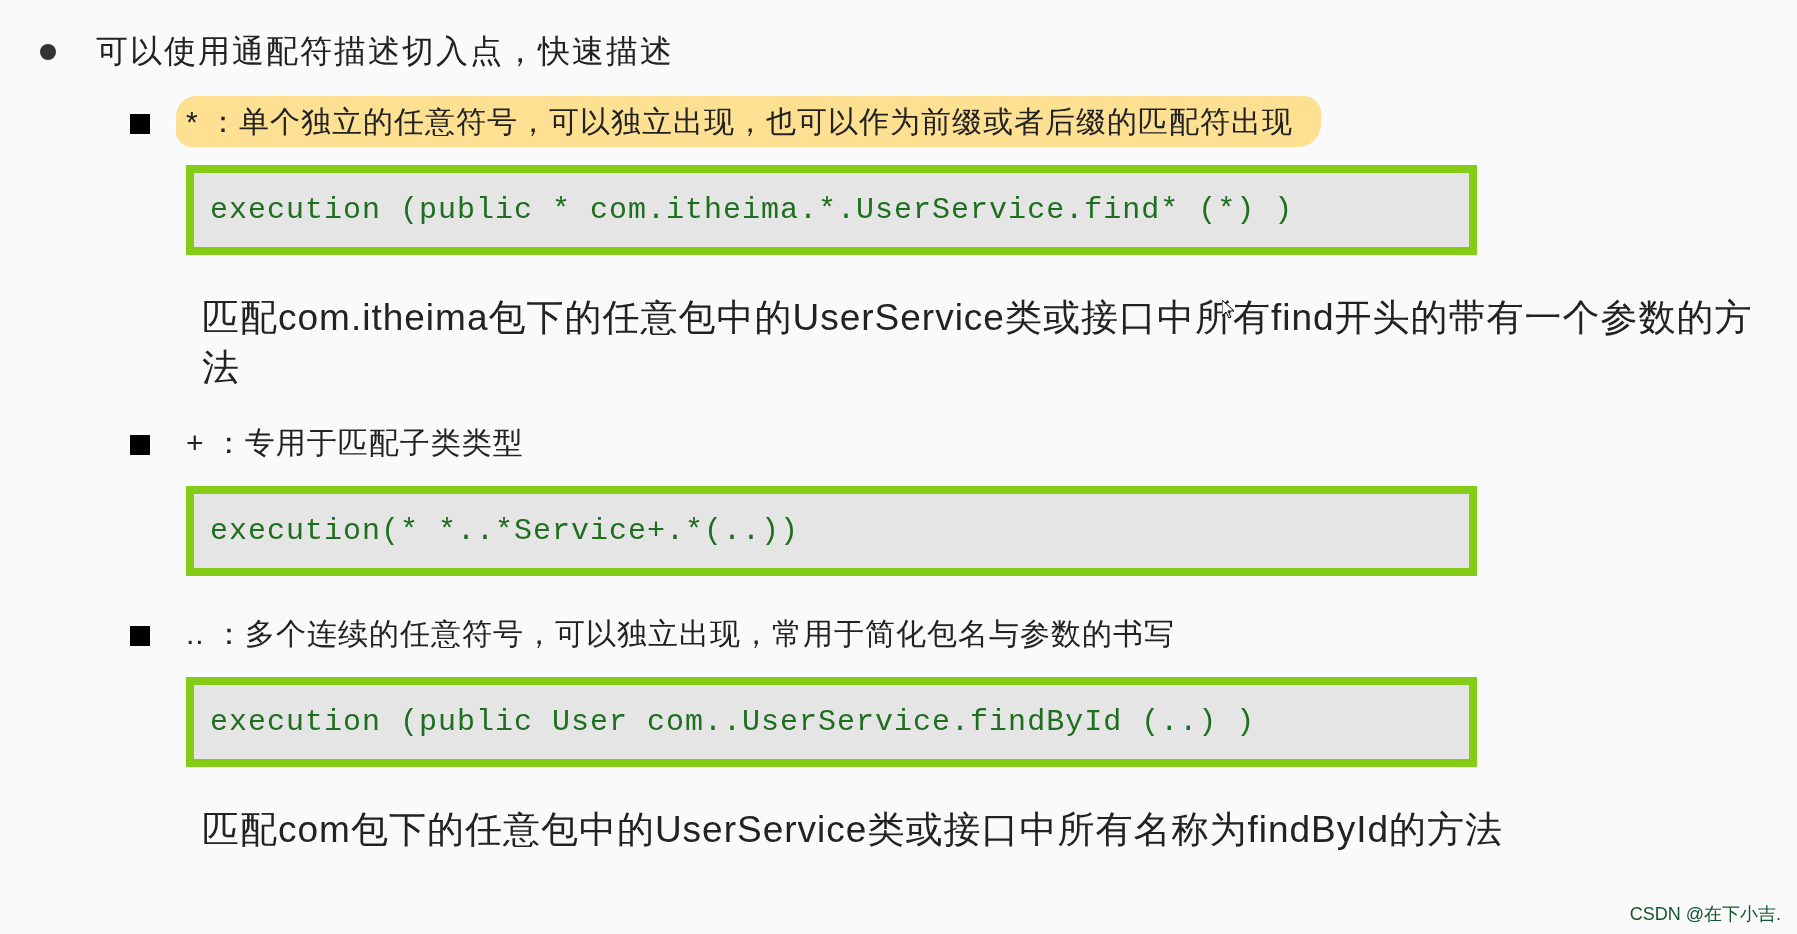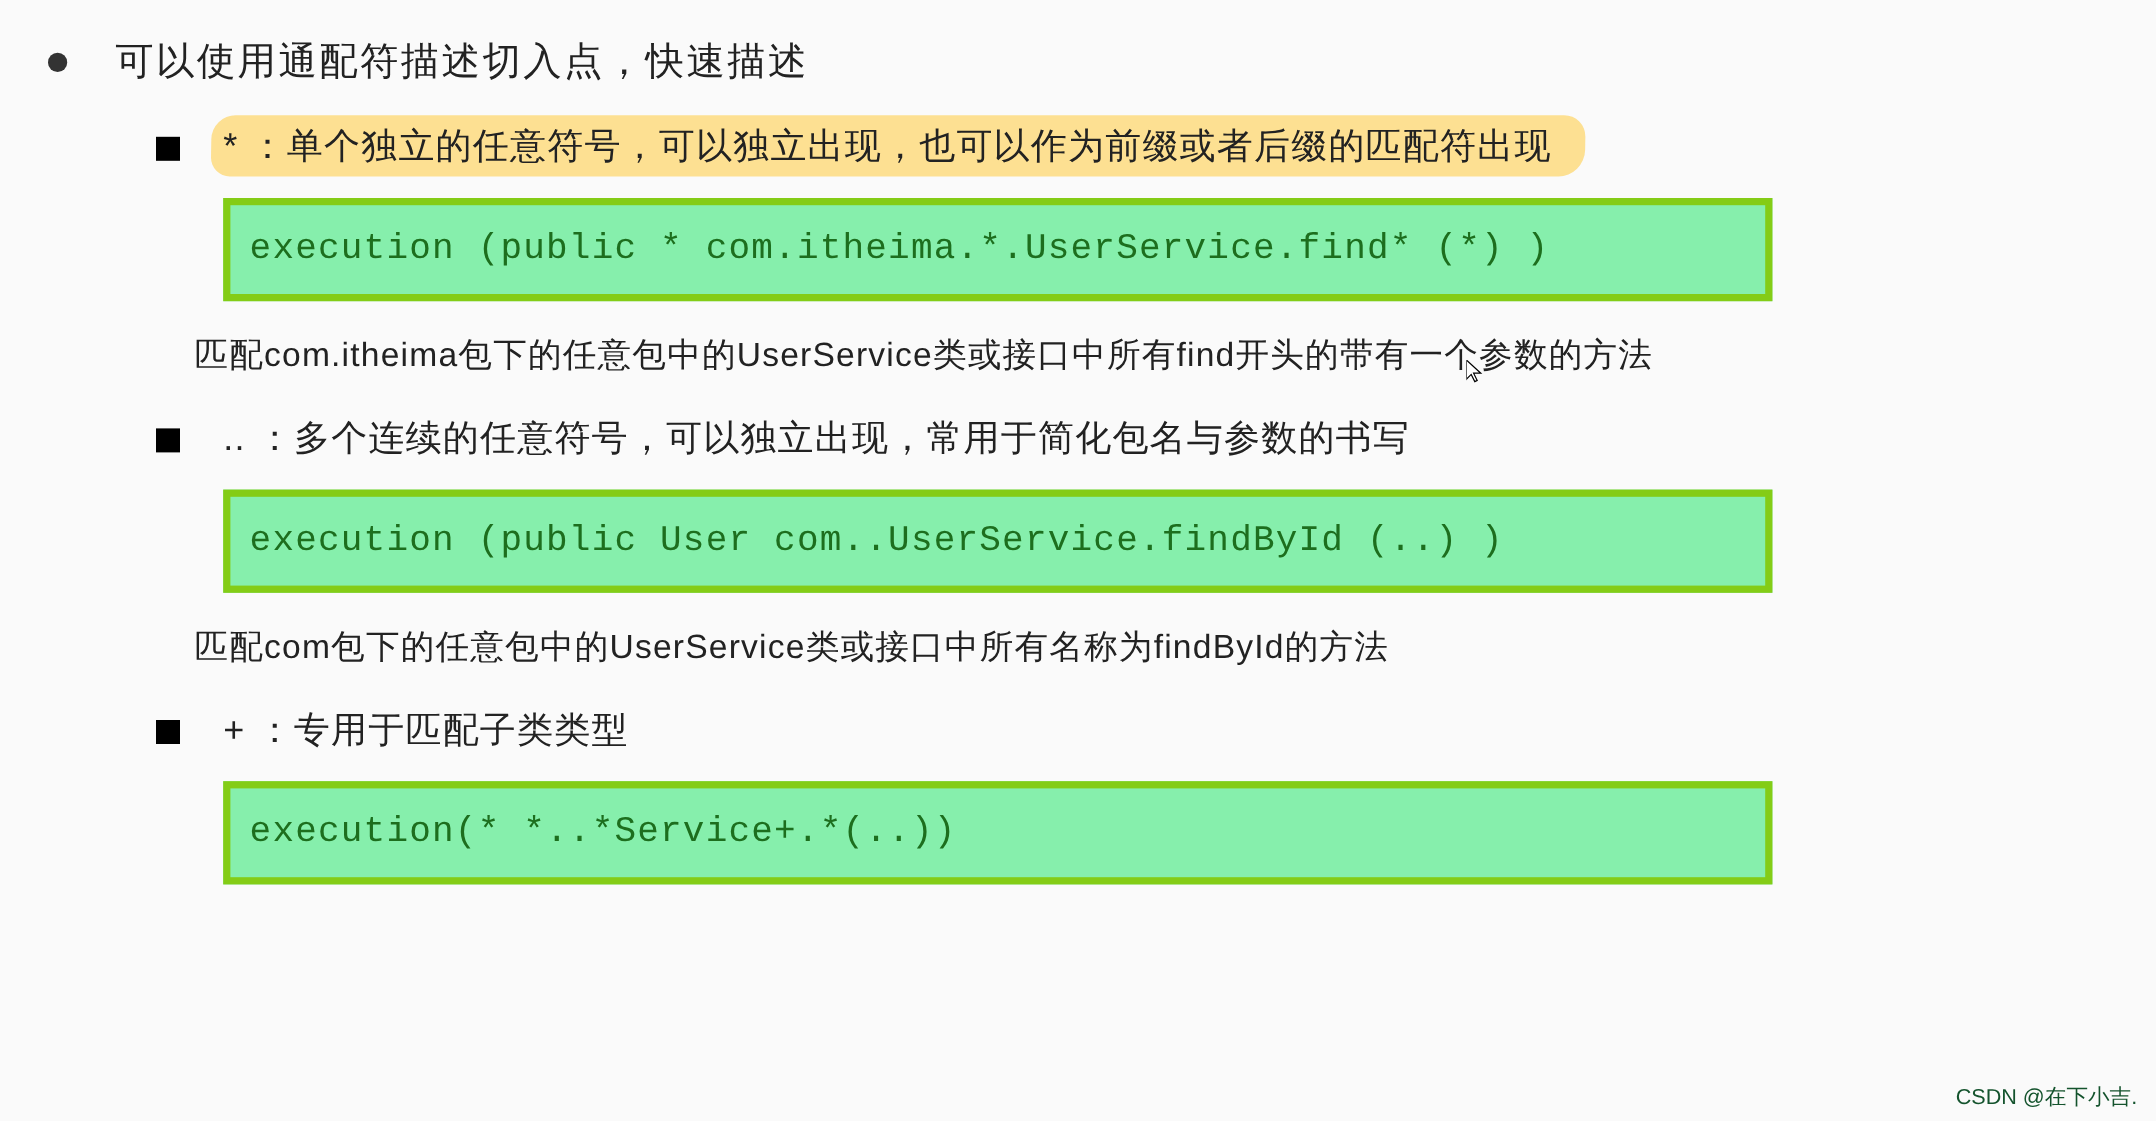--- a/index.html
+++ b/index.html
@@ -76,32 +76,32 @@
       z-index: 0;
       transform: skewX(-1deg);
     }
     .highlight-text {
       position: relative;
       z-index: 1;
     }
     .code-block {
       margin-left: 56px;
       margin-right: 280px;
-      background: #86efac;
-      border: 6px solid #84cc16;
+      background: #e5e5e5;
+      border: 8px solid #84cc16;
       padding: 20px 16px;
       font-family: "Consolas", "Courier New", monospace;
       font-size: 30px;
       color: #1d6e1e;
       letter-spacing: 1px;
-      margin-bottom: 26px;
+      margin-bottom: 38px;
     }
     .description {
-      margin-left: 32px;
-      font-size: 28px;
+      margin-left: 72px;
+      font-size: 37px;
       letter-spacing: 1px;
       margin-bottom: 30px;
     }
     .watermark {
       position: absolute;
       bottom: 8px;
       right: 16px;
       color: #14532d;
       font-size: 18px;
     }
@@ -134,32 +134,32 @@
         </span>
       </div>
     </div>
     <div class="code-block">execution (public * com.itheima.*.UserService.find* (*) )</div>
     <div class="description">匹配com.itheima包下的任意包中的UserService类或接口中所有find开头的带有一个参数的方法</div>
   </div>
 
   <div class="sub-item">
     <div class="sub-heading">
       <div class="bullet-square"></div>
-      <div class="sub-text">.. ：多个连续的任意符号，可以独立出现，常用于简化包名与参数的书写</div>
+      <div class="sub-text">+ ：专用于匹配子类类型</div>
     </div>
-    <div class="code-block">execution (public User com..UserService.findById (..) )</div>
-    <div class="description">匹配com包下的任意包中的UserService类或接口中所有名称为findById的方法</div>
+    <div class="code-block">execution(* *..*Service+.*(..))</div>
   </div>
 
   <div class="sub-item">
     <div class="sub-heading">
       <div class="bullet-square"></div>
-      <div class="sub-text">+ ：专用于匹配子类类型</div>
+      <div class="sub-text">.. ：多个连续的任意符号，可以独立出现，常用于简化包名与参数的书写</div>
     </div>
-    <div class="code-block">execution(* *..*Service+.*(..))</div>
+    <div class="code-block">execution (public User com..UserService.findById (..) )</div>
+    <div class="description">匹配com包下的任意包中的UserService类或接口中所有名称为findById的方法</div>
   </div>
 
 </div>
 
 <div class="cursor-arrow">
   <svg width="16" height="20" viewBox="0 0 16 20">
     <path d="M0 0 L0 16 L4 12 L7 18 L9 17 L6 11 L12 11 Z" fill="#fff" stroke="#000" stroke-width="1"></path>
   </svg>
 </div>
 

